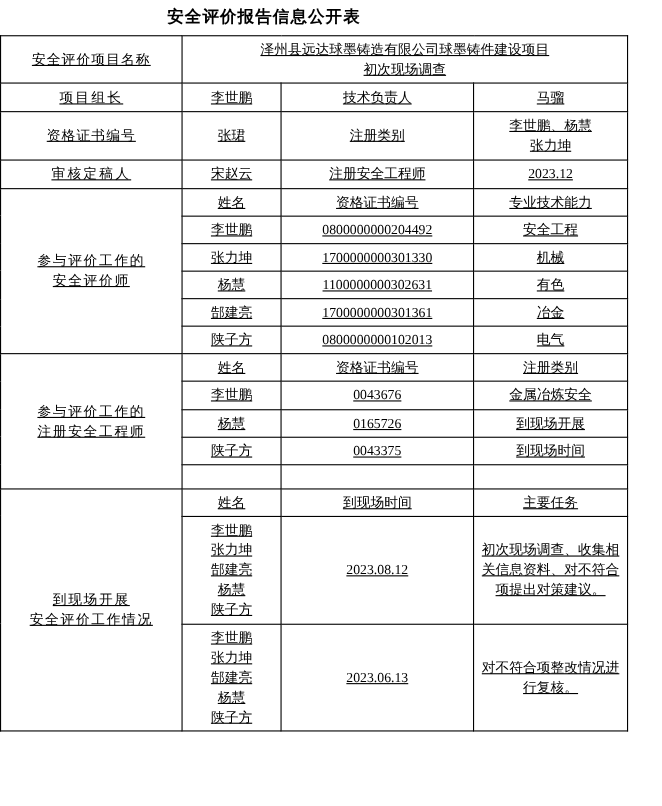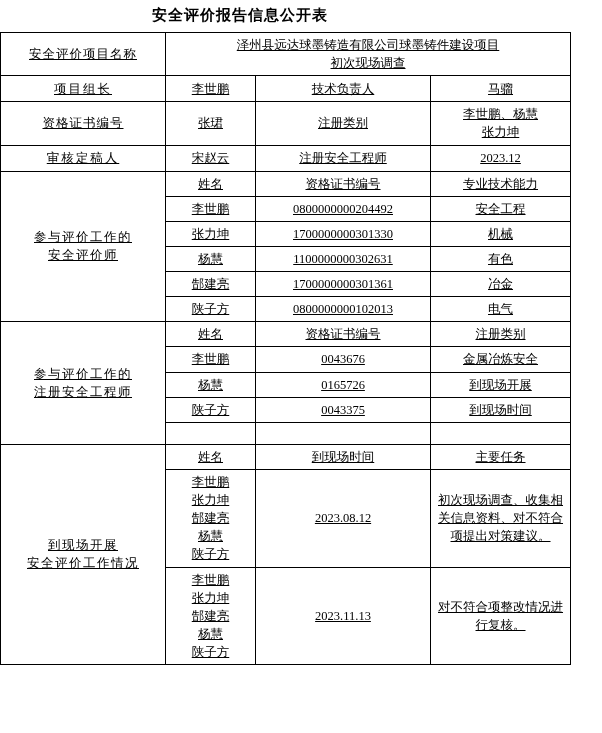--- a/index.html
+++ b/index.html
@@ -202,20 +202,20 @@
 陕子方</td>
         <td>2023.08.12</td>
         <td class="tasktext">初次现场调查、收集相关信息资料、对不符合项提出对策建议。</td>
       </tr>
       <tr>
         <td class="namestack" style="white-space:pre-line;height:88px">李世鹏
 张力坤
 郜建亮
 杨慧
 陕子方</td>
-        <td>2023.11.13</td>
+        <td>2023.06.13</td>
         <td class="tasktext">对不符合项整改情况进行复核。</td>
       </tr>
 
     </tbody>
   </table>
 
 </div>
 
 </body></html>

